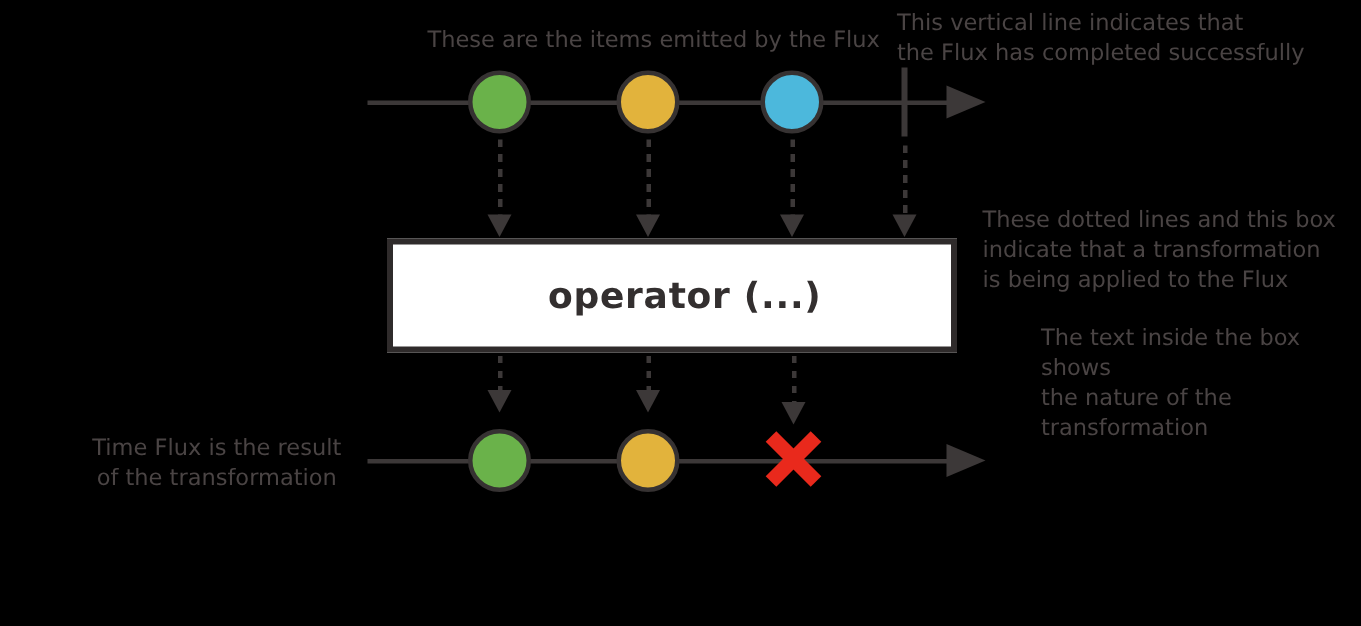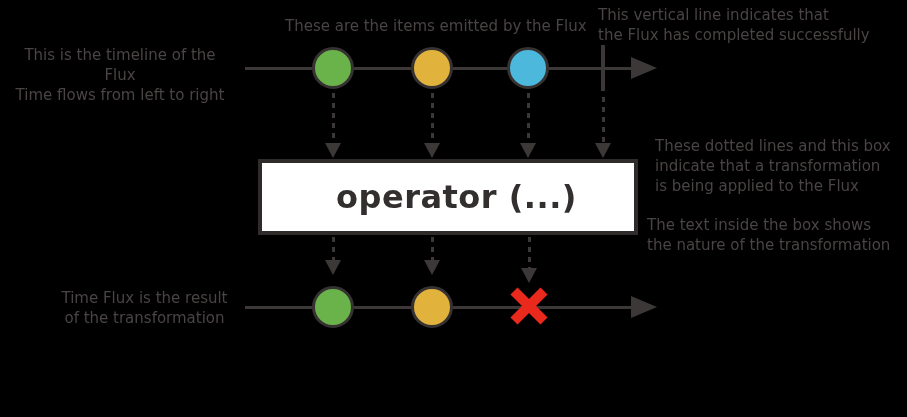--- a/index.html
+++ b/index.html
@@ -37,42 +37,40 @@
   .marble{
     position:absolute;width:36px;height:36px;border-radius:50%;
     border:3px solid #363232;
   }
   #operator-box{
     position:absolute;left:258px;top:159px;width:380px;height:76px;
     box-sizing:border-box;background:#ffffff;border:4px solid #2f2b2b;
     display:flex;align-items:center;justify-content:center;
   }
   #operator-box .label{
-    color:#332f2f;font-size:32px;font-weight:bold;letter-spacing:0.5px;margin-left:17px;
+    color:#332f2f;font-size:24px;font-weight:bold;letter-spacing:0.5px;margin-left:17px;
   }
   .x-mark{position:absolute;left:507px;top:284px;width:44px;height:44px;}
 </style>
 </head>
 <body>
 
 <div id="stage">
 
-  <div class="note center" style="left:8px;top:45px;width:224px;">This is the timeline of the Flux
-Time flows from left to right</div>
 
   <div class="note" style="left:285px;top:16px;">These are the items emitted by the Flux</div>
 
   <div class="note" style="left:655px;top:136px;">These dotted lines and this box
 indicate that a transformation
 is being applied to the Flux</div>
 
   <div class="note" style="left:598px;top:5px;">This vertical line indicates that
 the Flux has completed successfully</div>
 
-  <div class="note" style="left:647px;top:215px;">The text inside the box shows
+  <div class="note" style="left:694px;top:215px;">The text inside the box shows
 the nature of the transformation</div>
 
   <div class="note center" style="left:42px;top:288px;width:205px;">Time Flux is the result
 of the transformation</div>
 
 
   <div class="hline" style="left:245px;top:67px;width:390px;"></div>
   <div class="tri-right" style="left:631px;top:57px;"></div>
   <div class="vbar" style="left:601px;top:45px;height:46px;"></div>
 

